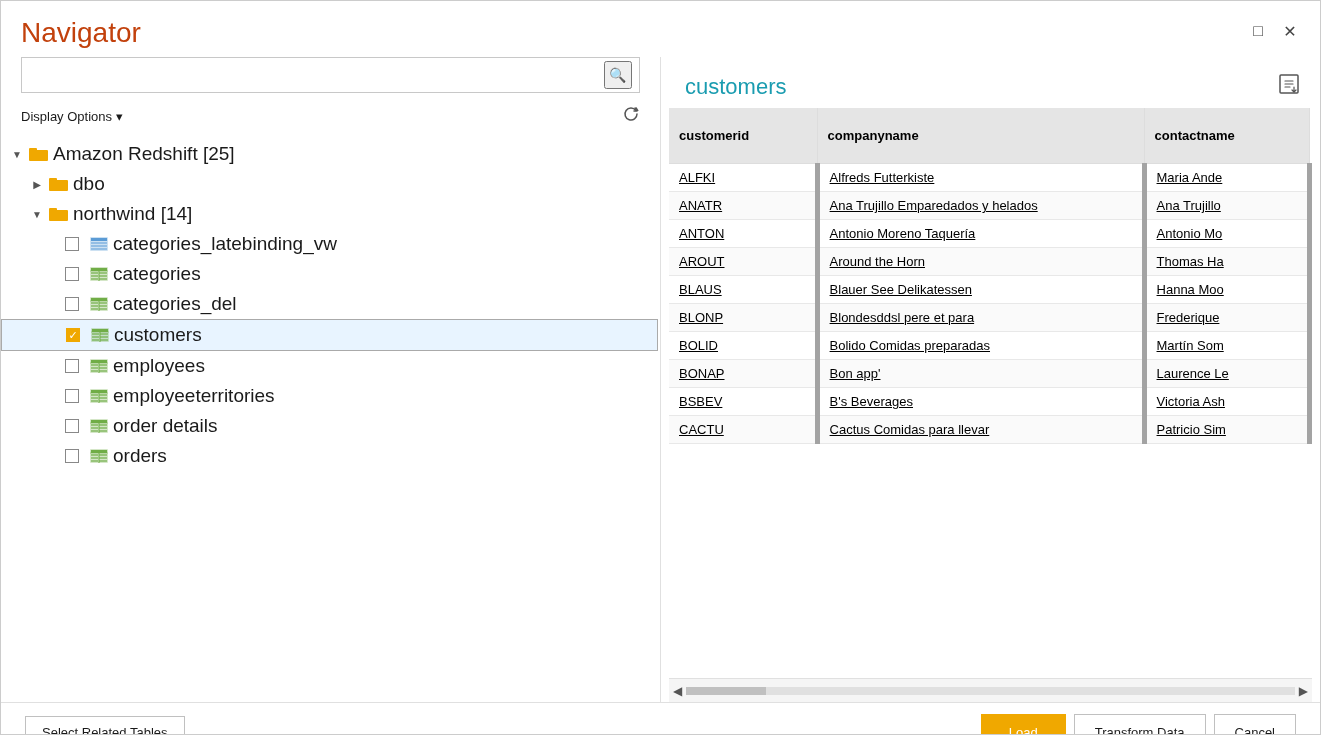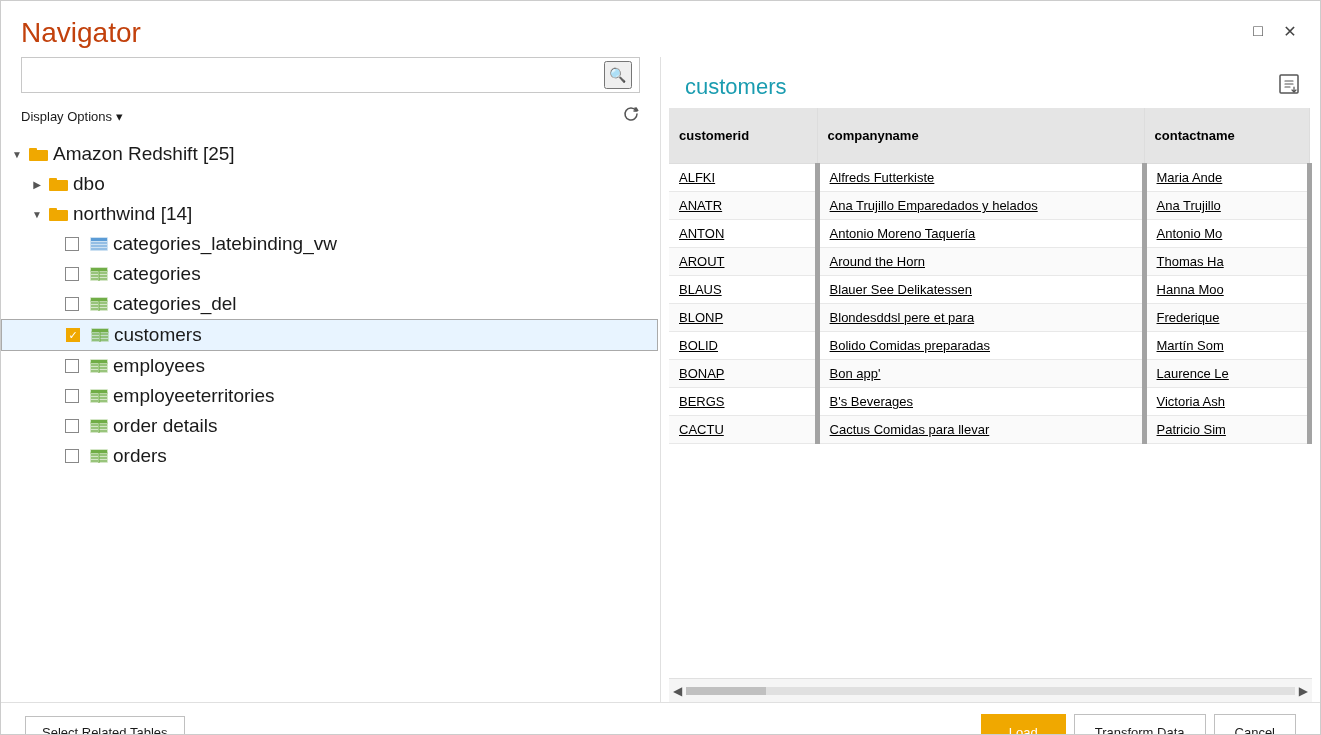--- a/index.html
+++ b/index.html
@@ -629,21 +629,21 @@
                 <td>BOLID</td>
                 <td>Bolido Comidas preparadas</td>
                 <td>Martín Som</td>
               </tr>
               <tr>
                 <td>BONAP</td>
                 <td>Bon app'</td>
                 <td>Laurence Le</td>
               </tr>
               <tr>
-                <td>BERGS</td>
+                <td>BSBEV</td>
                 <td>B's Beverages</td>
                 <td>Victoria Ash</td>
               </tr>
               <tr>
                 <td>CACTU</td>
                 <td>Cactus Comidas para llevar</td>
                 <td>Patricio Sim</td>
               </tr>
             </tbody>
         </table>

